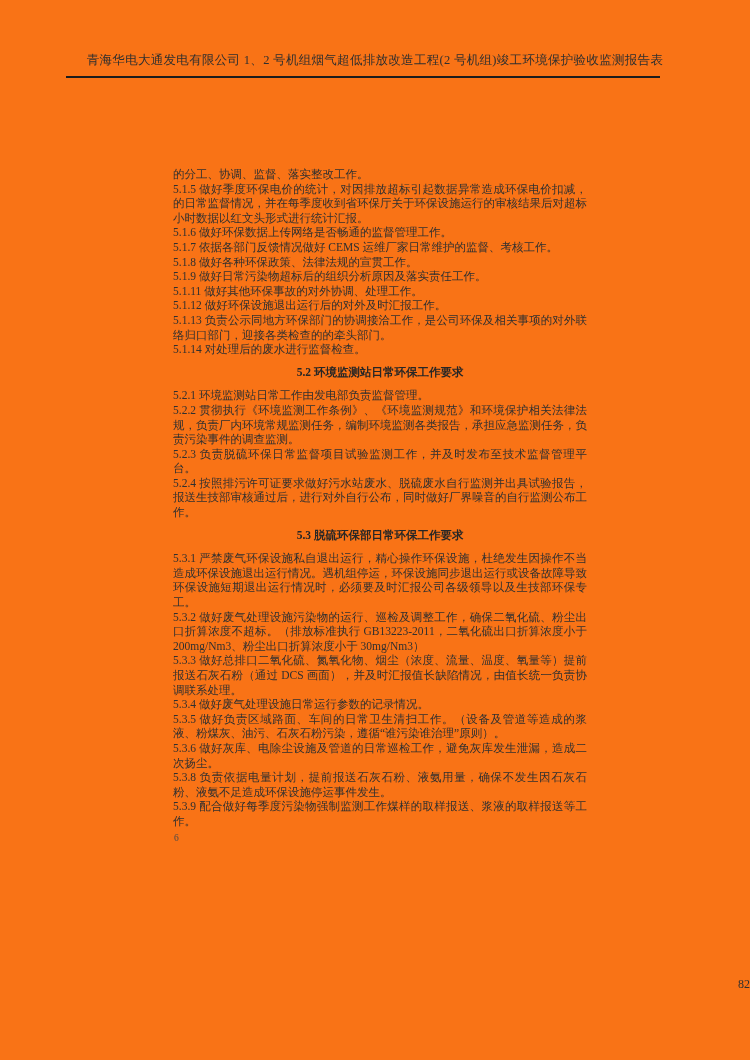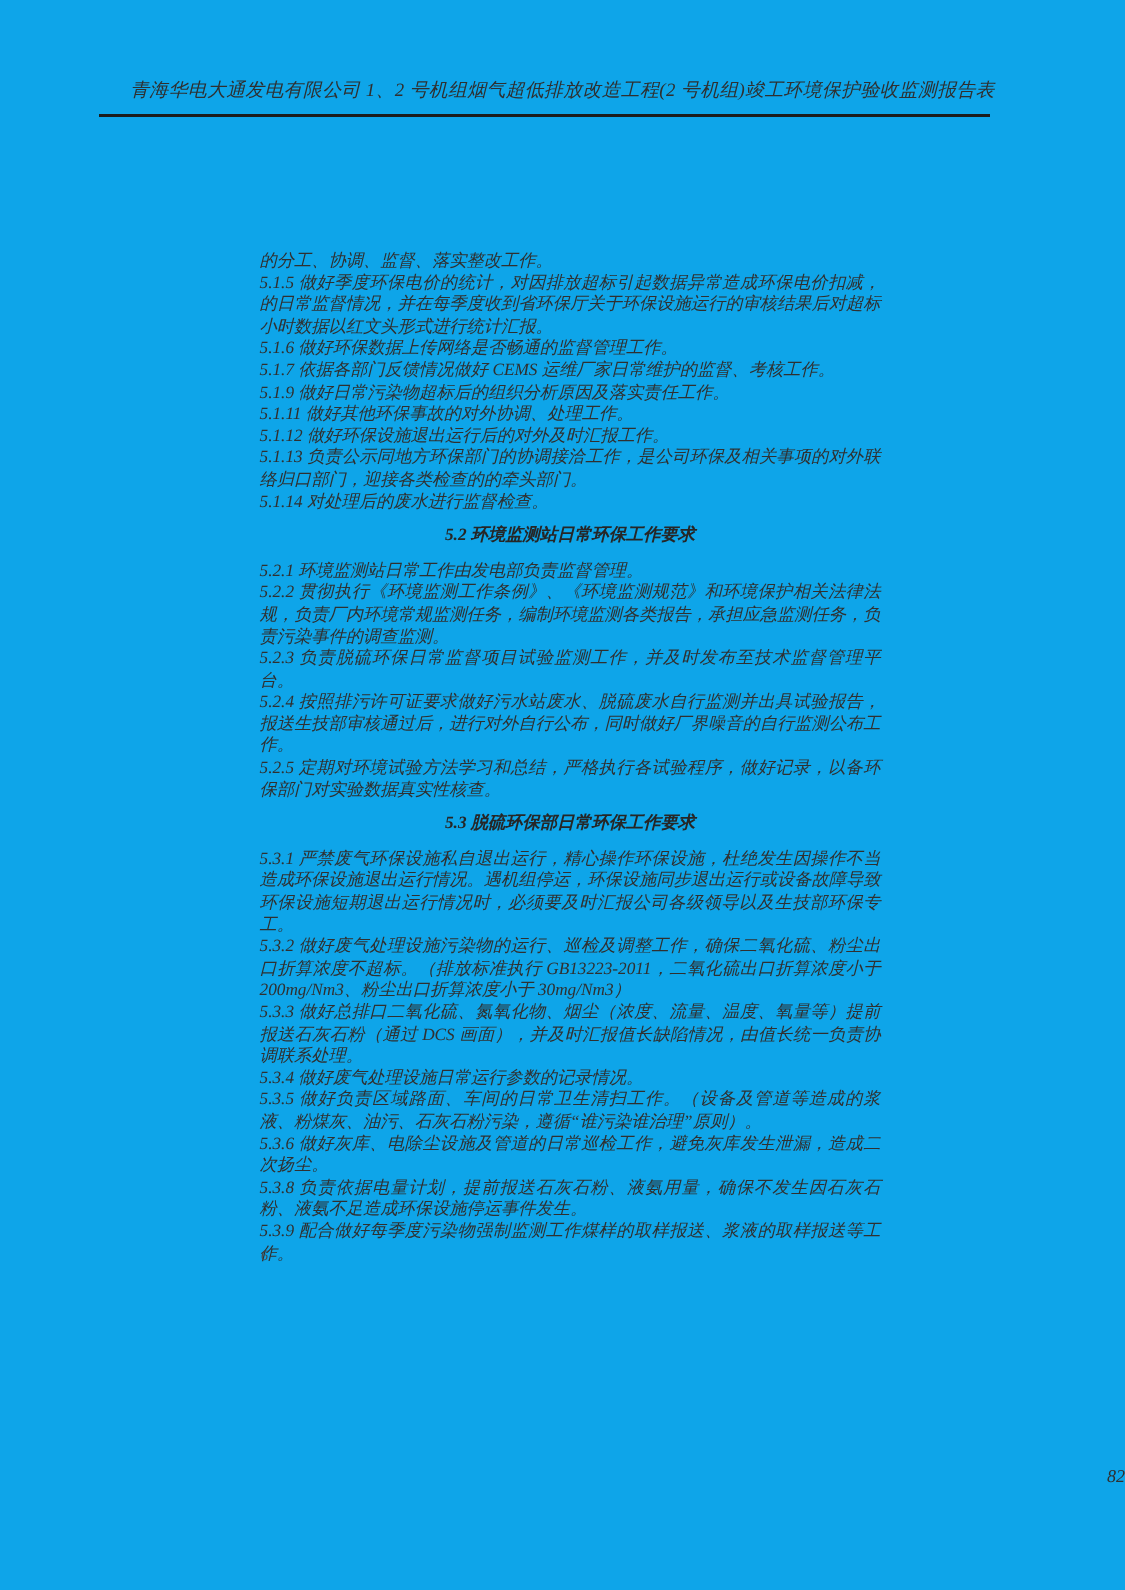--- a/index.html
+++ b/index.html
@@ -8,22 +8,21 @@
     width: 750px;
     height: 1060px;
     position: relative;
     font-family: "Liberation Serif", "DejaVu Serif", serif;
     color: #333333;
     overflow: hidden;
   }
   .page {
     position: absolute;
     inset: 0;
-    background: #0ea5e9;
-    font-style: italic;
+    background: #f97316;
   }
   .header-title {
     position: absolute;
     top: 52px;
     left: 0;
     width: 100%;
     text-align: center;
     font-size: 12.5px;
     letter-spacing: 0.3px;
     color: #2f2f2f;
@@ -79,31 +78,31 @@
 
   <div class="header-title">青海华电大通发电有限公司 1、2 号机组烟气超低排放改造工程(2 号机组)竣工环境保护验收监测报告表</div>
 
   <div class="header-rule"></div>
 
   <div class="content">
       <div class="para body">的分工、协调、监督、落实整改工作。</div>
       <div class="para body">5.1.5 做好季度环保电价的统计，对因排放超标引起数据异常造成环保电价扣减，的日常监督情况，并在每季度收到省环保厅关于环保设施运行的审核结果后对超标小时数据以红文头形式进行统计汇报。</div>
       <div class="para body">5.1.6 做好环保数据上传网络是否畅通的监督管理工作。</div>
       <div class="para body">5.1.7 依据各部门反馈情况做好 CEMS 运维厂家日常维护的监督、考核工作。</div>
+      <div class="para body">5.1.8 做好各种环保政策、法律法规的宣贯工作。</div>
       <div class="para body">5.1.9 做好日常污染物超标后的组织分析原因及落实责任工作。</div>
       <div class="para body">5.1.11 做好其他环保事故的对外协调、处理工作。</div>
       <div class="para body">5.1.12 做好环保设施退出运行后的对外及时汇报工作。</div>
       <div class="para body">5.1.13 负责公示同地方环保部门的协调接洽工作，是公司环保及相关事项的对外联络归口部门，迎接各类检查的的牵头部门。</div>
       <div class="para body">5.1.14 对处理后的废水进行监督检查。</div>
       <div class="para heading">5.2 环境监测站日常环保工作要求</div>
       <div class="para body">5.2.1 环境监测站日常工作由发电部负责监督管理。</div>
       <div class="para body">5.2.2 贯彻执行《环境监测工作条例》、《环境监测规范》和环境保护相关法律法规，负责厂内环境常规监测任务，编制环境监测各类报告，承担应急监测任务，负责污染事件的调查监测。</div>
       <div class="para body">5.2.3 负责脱硫环保日常监督项目试验监测工作，并及时发布至技术监督管理平台。</div>
       <div class="para body">5.2.4 按照排污许可证要求做好污水站废水、脱硫废水自行监测并出具试验报告，报送生技部审核通过后，进行对外自行公布，同时做好厂界噪音的自行监测公布工作。</div>
-      <div class="para body">5.2.5 定期对环境试验方法学习和总结，严格执行各试验程序，做好记录，以备环保部门对实验数据真实性核查。</div>
       <div class="para heading">5.3 脱硫环保部日常环保工作要求</div>
       <div class="para body">5.3.1 严禁废气环保设施私自退出运行，精心操作环保设施，杜绝发生因操作不当造成环保设施退出运行情况。遇机组停运，环保设施同步退出运行或设备故障导致环保设施短期退出运行情况时，必须要及时汇报公司各级领导以及生技部环保专工。</div>
       <div class="para body">5.3.2 做好废气处理设施污染物的运行、巡检及调整工作，确保二氧化硫、粉尘出口折算浓度不超标。（排放标准执行 GB13223-2011，二氧化硫出口折算浓度小于 200mg/Nm3、粉尘出口折算浓度小于 30mg/Nm3）</div>
       <div class="para body">5.3.3 做好总排口二氧化硫、氮氧化物、烟尘（浓度、流量、温度、氧量等）提前报送石灰石粉（通过 DCS 画面），并及时汇报值长缺陷情况，由值长统一负责协调联系处理。</div>
       <div class="para body">5.3.4 做好废气处理设施日常运行参数的记录情况。</div>
       <div class="para body">5.3.5 做好负责区域路面、车间的日常卫生清扫工作。（设备及管道等造成的浆液、粉煤灰、油污、石灰石粉污染，遵循“谁污染谁治理”原则）。</div>
       <div class="para body">5.3.6 做好灰库、电除尘设施及管道的日常巡检工作，避免灰库发生泄漏，造成二次扬尘。</div>
       <div class="para body">5.3.8 负责依据电量计划，提前报送石灰石粉、液氨用量，确保不发生因石灰石粉、液氨不足造成环保设施停运事件发生。</div>
       <div class="para body">5.3.9 配合做好每季度污染物强制监测工作煤样的取样报送、浆液的取样报送等工作。</div>
     </div>

